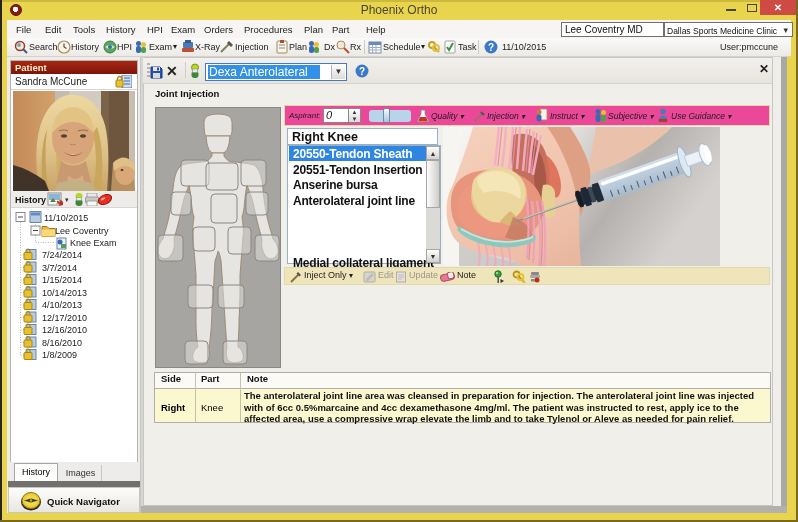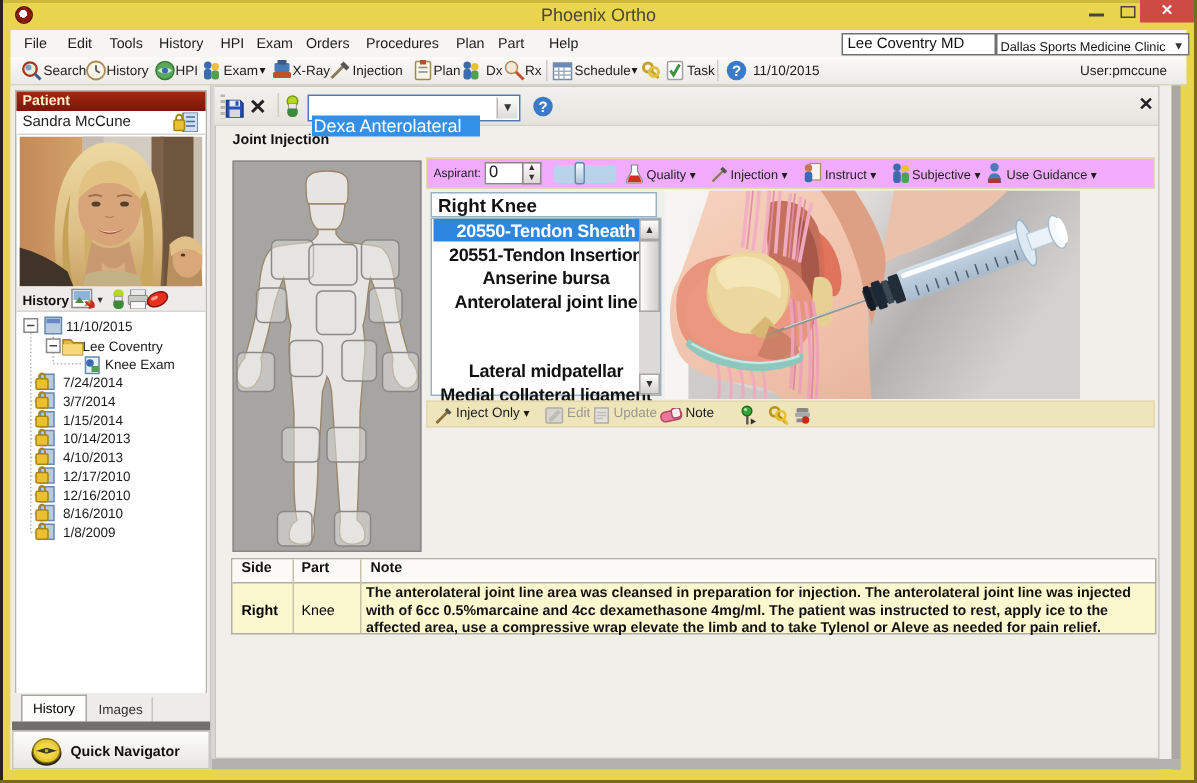--- a/index.html
+++ b/index.html
@@ -44,37 +44,37 @@
 #tab1 { position:absolute; left:4px; top:1px; width:44px; height:18px; background:#fdfdfc; border:1px solid #a8a6a2; border-bottom:none; text-align:center; padding-top:3px; }
 #tab2 { position:absolute; left:50px; top:3px; width:42px; height:16px; text-align:center; padding-top:3px; color:#333; border-right:1px solid #c8c6c2; }
 #darkstrip { left:8px; top:481px; width:132px; height:6px; background:#72706d; }
 #qnav { left:8px; top:487px; width:132px; height:26px; background:linear-gradient(#fdfdfc,#e8e6e2); border:1px solid #c8c6c2;padding-left:24px; }
 #qnav b { position:absolute; left:38px; top:8px; font-size:9.5px; color:#111; }
 
 #mainform { left:143px; top:57px; width:630px; height:449px; background:#f1efe9; border:1px solid #c8c6c2; }
 #maintool { left:143px; top:58px; width:629px; height:26px; background:linear-gradient(#f3f1ed,#e7e4df); border-bottom:1px solid #d5d2cc; }
 #grip { left:147px; top:63px; width:3px; height:16px; background:repeating-linear-gradient(#b8b5b0 0 2px, transparent 2px 4px); }
 #dexacombo { left:205px; top:63px; width:142px; height:18px; background:#fff; border:1px solid #4a7ab5; }
-#dexasel { position:absolute; left:2px; top:1px; width:112px; height:14px; background:#3390e8; color:#fff; font-size:12px; padding:0 1px;margin-top:12px; }
+#dexasel { position:absolute; left:2px; top:1px; width:112px; height:14px; background:#3390e8; color:#fff; font-size:12px; padding:0 1px; }
 #dexabtn { position:absolute; right:1px; top:1px; width:14px; height:14px; background:linear-gradient(#fdfdfd,#dcdad6); border-left:1px solid #b8b6b2; color:#333; font-size:8px; text-align:center; line-height:14px; }
 #mclose { left:759px; top:62px; width:14px; height:14px; font-size:12px; color:#222; font-weight:bold; }
 #jilabel { left:155px; top:88px; font-size:9.5px; font-weight:bold; color:#111; }
 
 #bodypanel { left:155px; top:107px; width:126px; height:261px; background:#a7a5a2; border:1px solid #8a8885; }
 
-#aspbar { left:284px; top:105px; width:486px; height:21px; background:#f0abfc; border:1px solid #e2d8ae; font-size:10px; color:#1c1c1c; }
+#aspbar { left:284px; top:105px; width:486px; height:21px; background:#ec4899; border:1px solid #e2d8ae; font-size:10px; color:#1c1c1c;font-style:italic; }
 #aspin { position:absolute; left:38px; top:2px; width:26px; height:15px; border:1px solid #8a8885; background:#fff; font-size:11px; padding-left:2px; }
 #spinner { position:absolute; left:63px; top:2px; width:13px; height:15px; border:1px solid #8a8885; background:linear-gradient(#fdfdfd,#dcdad6); font-size:6px; text-align:center; color:#333; line-height:7px; }
 #slider { position:absolute; left:84px; top:4px; width:42px; height:12px; background:#b8d4ea; border-radius:3px; }
 #sliderthumb { position:absolute; left:14px; top:-2px; width:7px; height:15px; background:linear-gradient(#f8fafc,#a8c4dc); border:1px solid #6a8aa8; border-radius:2px; }
 .bbtn { position:absolute; top:5px; font-size:8.5px; color:#1c1c1c; }
 
 #rkhdr { left:287px; top:128px; width:151px; height:17px; background:#fff; border:1px solid #9ab0c5; font-size:12.5px; font-weight:bold; padding:1px 0 0 4px; color:#111; }
 #list { left:287px; top:145px; width:154px; height:119px; background:#fff; border:1px solid #9ab0c5; font-size:12px; font-weight:bold; color:#111; }
-.li { position:absolute; left:1px; width:146px; height:15px; padding:1px 0 0 4px; white-space:nowrap; overflow:hidden; letter-spacing:-0.2px;text-align:center; }
+.li { position:absolute; left:1px; width:146px; height:15px; padding:1px 0 0 4px; white-space:nowrap; overflow:hidden; letter-spacing:-0.2px; }
 #scroll { position:absolute; right:0; top:0; width:14px; height:117px; background:#dcdad6; }
 .sbtn { position:absolute; left:0; width:14px; height:14px; background:linear-gradient(#fdfdfd,#d4d2ce); border:1px solid #a8a6a2; font-size:7px; text-align:center; line-height:13px; color:#333; }
 #sthumb { position:absolute; left:0; top:14px; width:14px; height:48px; background:linear-gradient(90deg,#fdfdfd,#cfccc8); border:1px solid #a8a6a2; }
 
 #kneeimg { left:443px; top:127px; width:277px; height:139px; }
 
 #injbar { left:284px; top:267px; width:486px; height:18px; background:#efe5bb; border:1px solid #e2d8ae; font-size:9px; color:#1c1c1c; }
 .gray { color:#9a978f; }
 
 #ntable { left:154px; top:372px; width:617px; height:51px; border:1px solid #b0aeaa; background:#fbf7cf; }
@@ -297,21 +297,20 @@
       <rect x="2" y="11" width="8" height="3" fill="#b03828"></rect>
     </svg>
 <span class="bbtn" style="left:386px">Use Guidance <span style="font-size:8px">▾</span></span>
 </div>
 <div class="abs" id="rkhdr">Right Knee</div>
 <div class="abs" id="list">
 <div class="li" style="top:0;background:#2f86e0;color:#fff">20550-Tendon Sheath</div>
 <div class="li" style="top:16px">20551-Tendon Insertion</div>
 <div class="li" style="top:31px">Anserine bursa</div>
 <div class="li" style="top:47px">Anterolateral joint line</div>
-<div class="li" style="top:93px">Lateral midpatellar</div>
 <div class="li" style="top:109px">Medial collateral ligament</div>
 <div id="scroll">
       <span class="sbtn" style="top:0">▲</span>
       <span id="sthumb"></span>
       <span class="sbtn" style="bottom:0">▼</span>
     </div>
 </div>
 <div class="abs" id="kneeimg"><svg width="277" height="139" viewBox="0 0 277 139">
 <defs>
 <linearGradient id="kbg" x1="0" y1="0" x2="1" y2="0.35">

